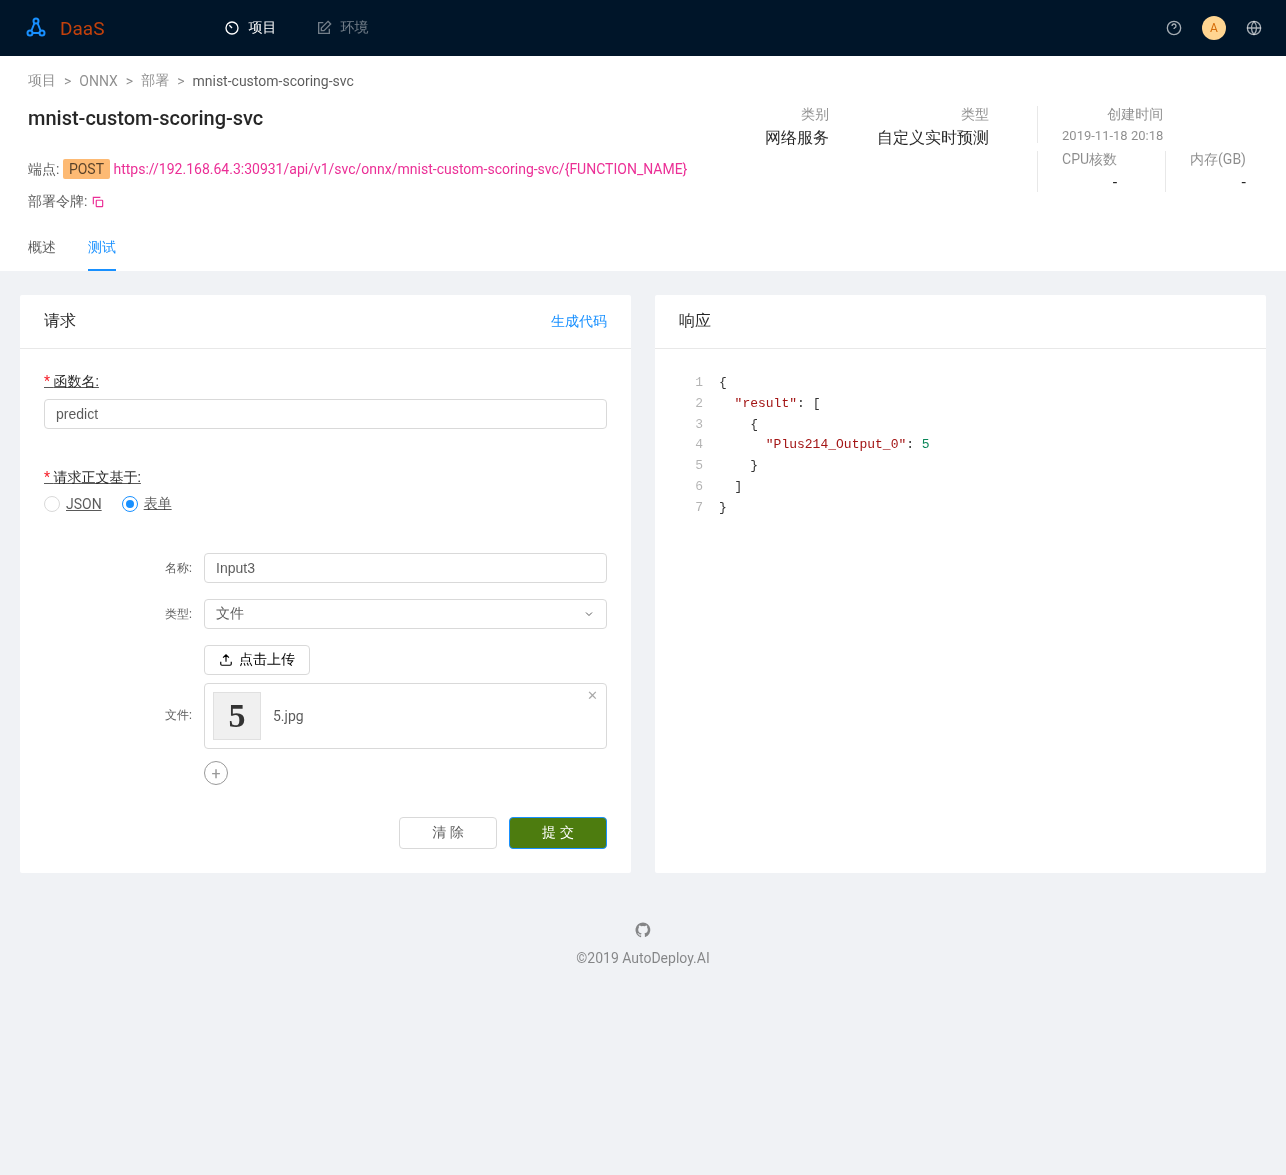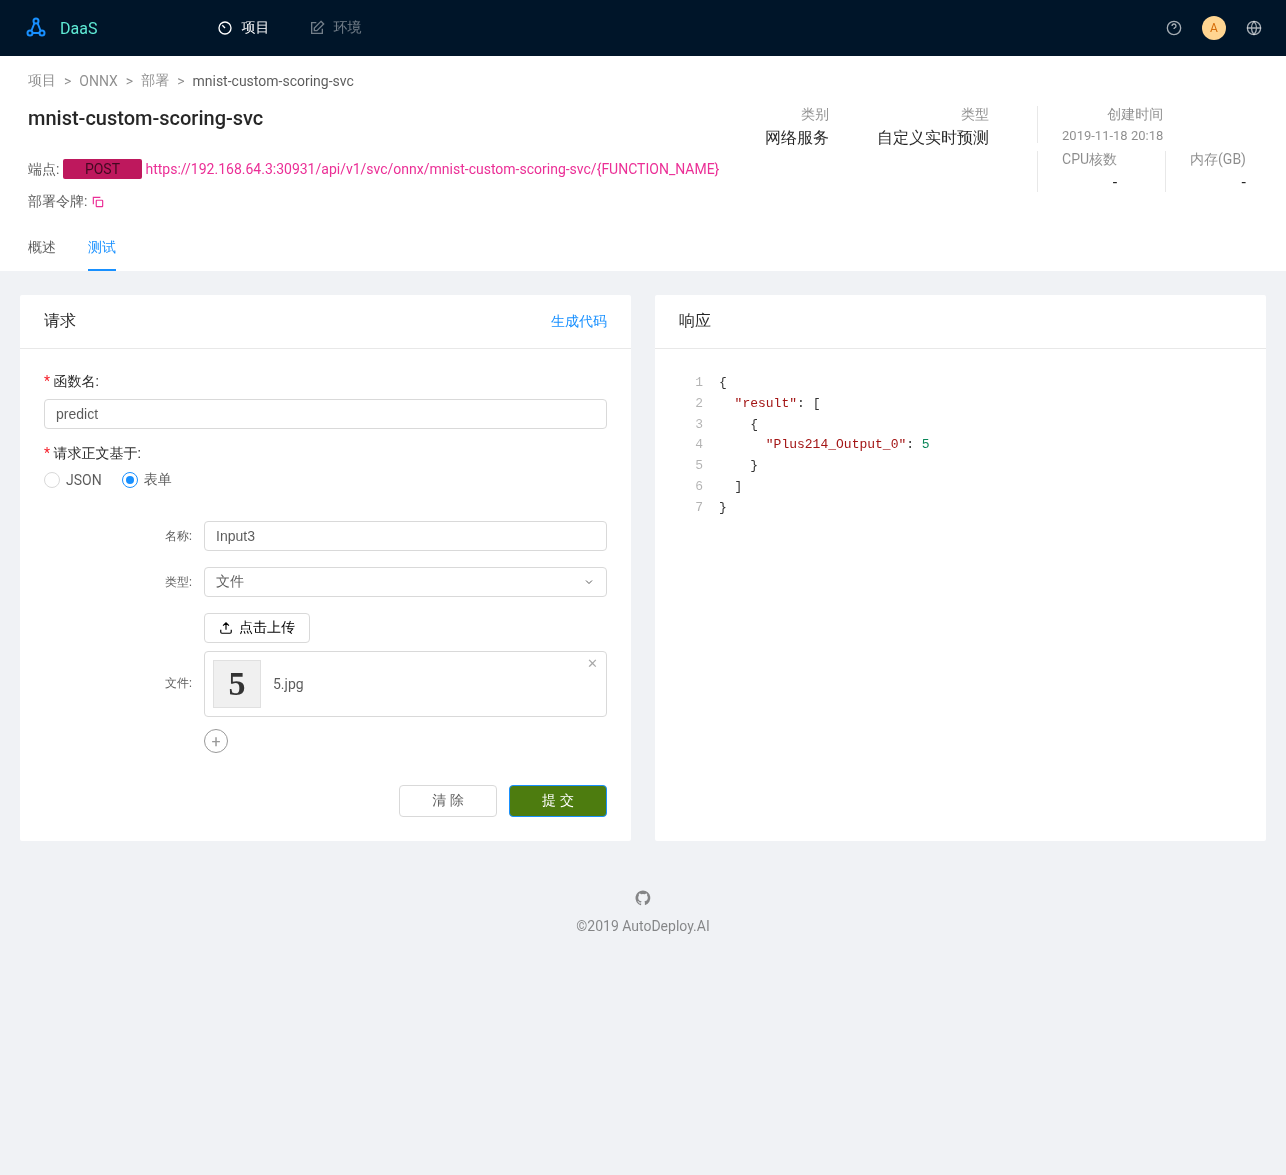--- a/index.html
+++ b/index.html
@@ -1,21 +1,21 @@
 <!DOCTYPE html>
 <html><head>
 <meta charset="utf-8">
 <style>
 * { margin: 0; padding: 0; box-sizing: border-box; }
 body { font-family: -apple-system, BlinkMacSystemFont, "Segoe UI", Roboto, "Helvetica Neue", Arial, sans-serif; background: #f0f2f5; color: rgba(0,0,0,0.65); font-size: 14px; }
 
 .header { background: #001529; height: 56px; display: flex; align-items: center; padding: 0 24px; color: rgba(255,255,255,0.65); }
 .logo-area { display: flex; align-items: center; gap: 12px; margin-right: 120px; }
 .logo-icon { width: 24px; height: 24px; color: #1890ff; }
-.logo-text { color: #5eead4; font-size: 16px; }
+.logo-text { color: #c2410c; font-size: 19px; }
 .nav-items { display: flex; gap: 40px; flex: 1; }
 .nav-item { display: flex; align-items: center; gap: 8px; cursor: pointer; font-size: 14px; }
 .nav-item.active { color: #fff; }
 .nav-item.inactive { color: rgba(255,255,255,0.45); }
 .header-right { display: flex; align-items: center; gap: 20px; }
 .avatar { width: 24px; height: 24px; border-radius: 50%; background: #ffd591; display: flex; align-items: center; justify-content: center; color: #d46b08; font-size: 12px; }
 .header-icon { width: 16px; height: 16px; cursor: pointer; }
 
 .content-top { background: #fff; padding: 16px 28px 0; }
 .breadcrumb { display: flex; align-items: center; gap: 8px; font-size: 14px; color: rgba(0,0,0,0.45); margin-bottom: 16px; }
@@ -26,40 +26,40 @@
 .page-title { font-size: 20px; color: rgba(0,0,0,0.85); font-weight: 500; flex-shrink: 0; }
 .info-grid { display: flex; gap: 24px; margin-left: auto; }
 .info-item { text-align: right; padding: 0 12px; }
 .info-item.border-left { border-left: 1px solid #e8e8e8; padding-left: 24px; margin-left: 12px; }
 .info-label { font-size: 14px; color: rgba(0,0,0,0.45); margin-bottom: 4px; }
 .info-value { font-size: 16px; color: rgba(0,0,0,0.85); }
 .info-value.link { color: #1890ff; cursor: pointer; }
 .info-value.small { font-size: 13px; color: rgba(0,0,0,0.45); }
 
 .endpoint-row { margin-top: 12px; font-size: 14px; color: rgba(0,0,0,0.65); }
-.method-badge { background: #be185d; padding: 2px 22px; border-radius: 2px; color: rgba(0,0,0,0.65); text-align: right; }
+.method-badge { background: #fdba74; padding: 2px 6px; border-radius: 2px; color: rgba(0,0,0,0.65); text-align: right; }
 .endpoint-url { color: #eb2f96; }
 
 .stats-row { display: flex; gap: 24px; justify-content: flex-end; margin-top: 8px; }
 
 .token-row { margin-top: 14px; font-size: 14px; color: rgba(0,0,0,0.65); display: flex; align-items: center; gap: 4px; }
 .copy-icon { width: 14px; height: 14px; color: #eb2f96; cursor: pointer; }
 
 .tabs { display: flex; gap: 32px; margin-top: 16px; border-bottom: 0px solid #e8e8e8; }
 .tab { padding: 12px 0; cursor: pointer; font-size: 14px; color: rgba(0,0,0,0.65); border-bottom: 2px solid transparent; }
 .tab.active { color: #1890ff; border-bottom-color: #1890ff; }
 
 .main-content { padding: 24px 20px; display: flex; gap: 24px; }
 .panel { background: #fff; border-radius: 2px; flex: 1; }
 .panel-header { padding: 16px 24px; border-bottom: 1px solid #e8e8e8; display: flex; justify-content: space-between; align-items: center; font-family: Liberation Serif, serif; }
 .panel-title { font-size: 16px; color: rgba(0,0,0,0.85); font-weight: 500; }
 .panel-action { color: #1890ff; cursor: pointer; font-size: 14px; }
 .panel-body { padding: 24px; }
 
-.form-group { margin-bottom: 16px; }
+.form-group { margin-bottom: 40px; text-decoration: underline; }
 .form-label { display: block; margin-bottom: 8px; font-size: 14px; color: rgba(0,0,0,0.85); }
 .required::before { content: "* "; color: #f5222d; }
 .text-input { width: 100%; padding: 6px 11px; border: 1px solid #d9d9d9; border-radius: 4px; font-size: 14px; color: rgba(0,0,0,0.65); }
 
 .radio-group { display: flex; gap: 20px; }
 .radio-item { display: flex; align-items: center; gap: 6px; cursor: pointer; }
 .radio-outer { width: 16px; height: 16px; border: 1px solid #d9d9d9; border-radius: 50%; display: flex; align-items: center; justify-content: center; }
 .radio-outer.checked { border-color: #1890ff; }
 .radio-inner { width: 8px; height: 8px; background: #1890ff; border-radius: 50%; display: none; }
 .radio-outer.checked .radio-inner { display: block; }

